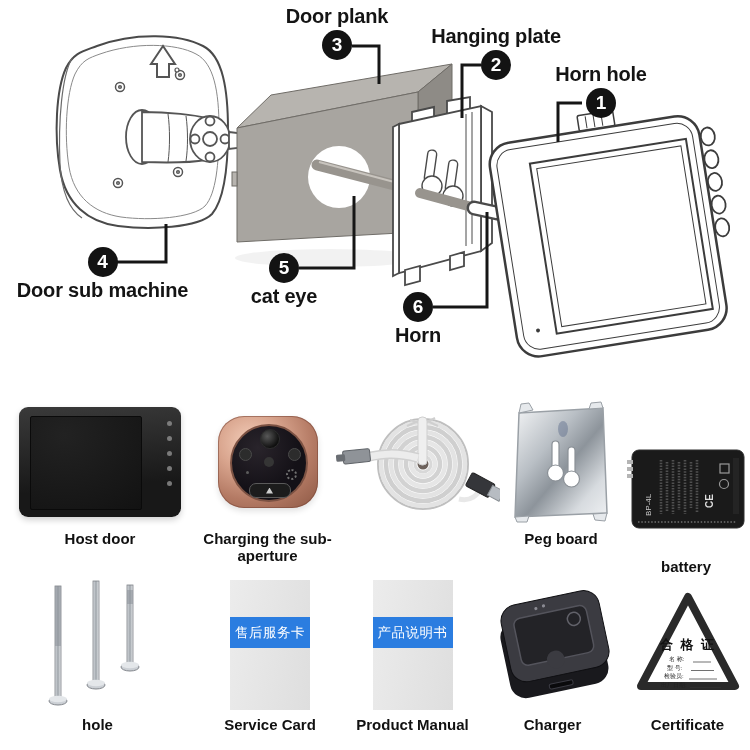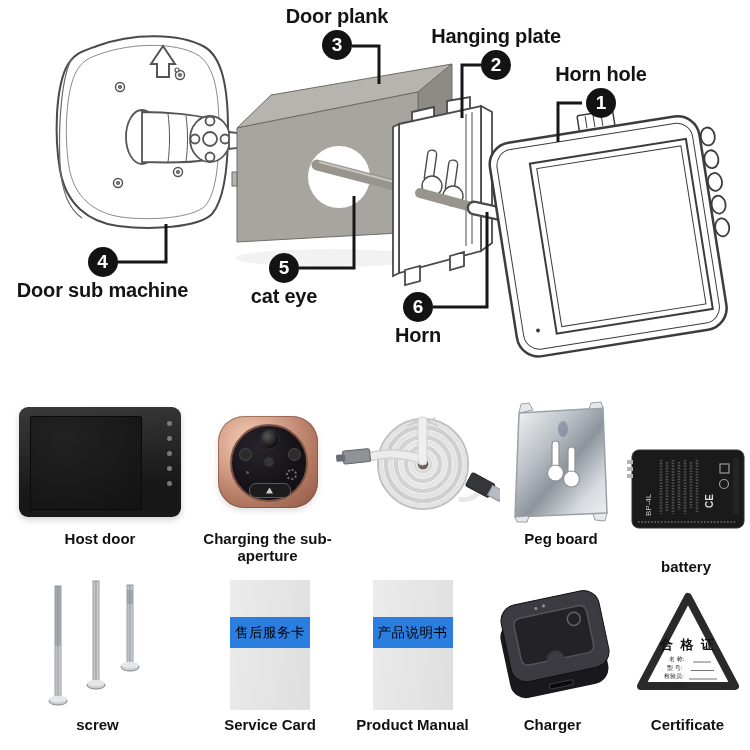--- a/index.html
+++ b/index.html
@@ -39,21 +39,21 @@
   .v-sm{position:absolute;width:11px;height:11px;border-radius:50%;background:#2c2c2c;border:1px solid #4a4a4a;}
   .v-sm.l{left:7px;top:22px;} .v-sm.r{left:56px;top:22px;}
   .v-mid{position:absolute;left:32px;top:31px;width:10px;height:10px;border-radius:50%;background:#353535;}
   .v-dot{position:absolute;left:14px;top:45px;width:3px;height:3px;border-radius:50%;background:#5c5c5c;}
   .v-gear{position:absolute;left:54px;top:43px;width:11px;height:11px;border-radius:50%;border:2px dotted #707070;box-sizing:border-box;}
   .v-pill{position:absolute;left:17px;top:57px;width:40px;height:13px;border-radius:7px;background:#1c1c1c;
           border:1.5px solid #5a5a5a;display:flex;align-items:center;justify-content:center;}
   .v-bell{width:7px;height:6px;background:#cfcfcf;clip-path:polygon(50% 0,100% 100%,0 100%);}
   
   .card{width:80px;height:130px;background:linear-gradient(100deg,#ececec,#dedede);position:relative;}
-  .card-band{position:absolute;top:37px;left:0;right:0;height:31px;background:#2b7de0;color:#000000;
+  .card-band{position:absolute;top:37px;left:0;right:0;height:31px;background:#2b7de0;color:#ffffff;
              font-size:13.5px;font-weight:400;line-height:31px;text-align:center;letter-spacing:.5px;
              font-family:"Liberation Sans",sans-serif;}
 </style>
 </head>
 <body>
 
 <div class="stage">
 
   <svg class="diagram-svg" width="750" height="392" viewBox="0 0 750 392">
 
@@ -330,21 +330,21 @@
             <ellipse cx="68" cy="105" rx="9" ry="3.2" fill="#e4e7ea"></ellipse>
           </g>
           <g>
             <rect x="99" y="7" width="6" height="79" fill="url(#gShaft)" stroke="#7d8187" stroke-width="0.8"></rect>
             <rect x="99" y="12" width="6" height="14" fill="#8d9299" opacity="0.55"></rect>
             <ellipse cx="102" cy="89" rx="9" ry="4" fill="#ccd0d5" stroke="#82868c"></ellipse>
             <ellipse cx="102" cy="87" rx="9" ry="3.2" fill="#e4e7ea"></ellipse>
           </g>
         </svg>
       </div>
-      <div class="p-label">screw</div>
+      <div class="p-label">hole</div>
     </div>
 
     <div class="pcell" style="width:150px;">
       <div class="part">
         <div class="card">
           <div class="card-band">售后服务卡</div>
         </div>
       </div>
       <div class="p-label">Service Card</div>
     </div>

